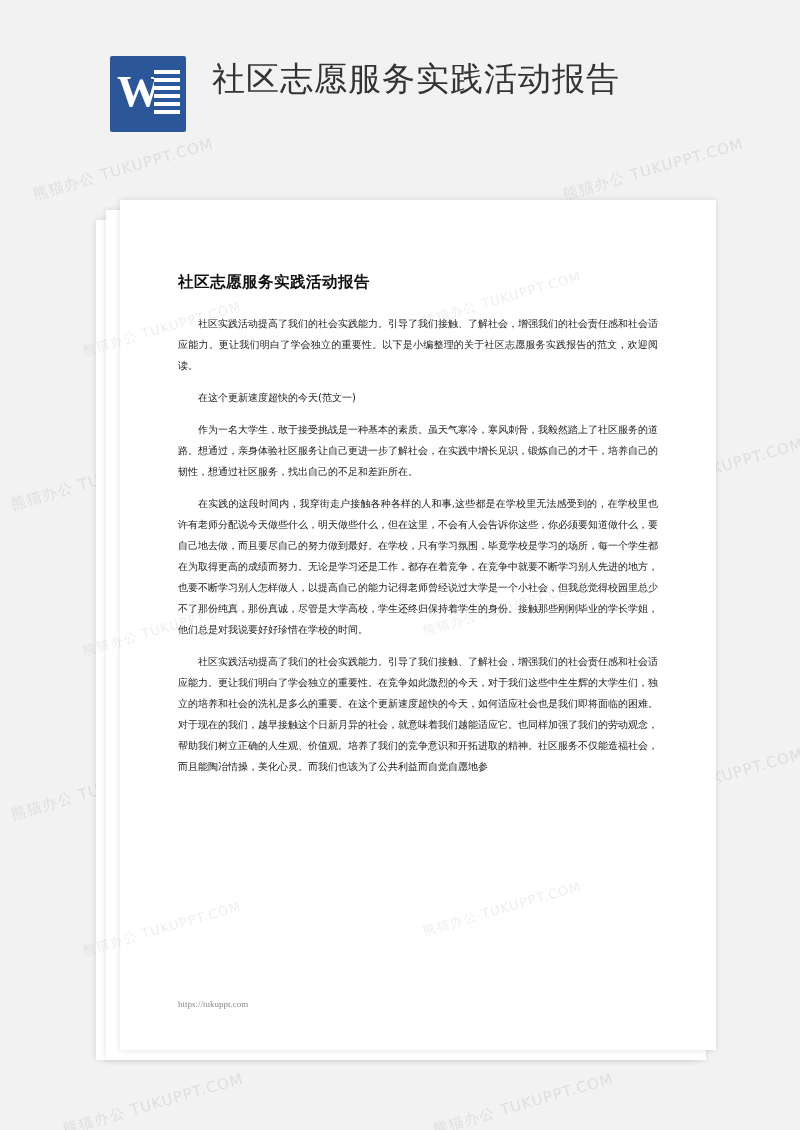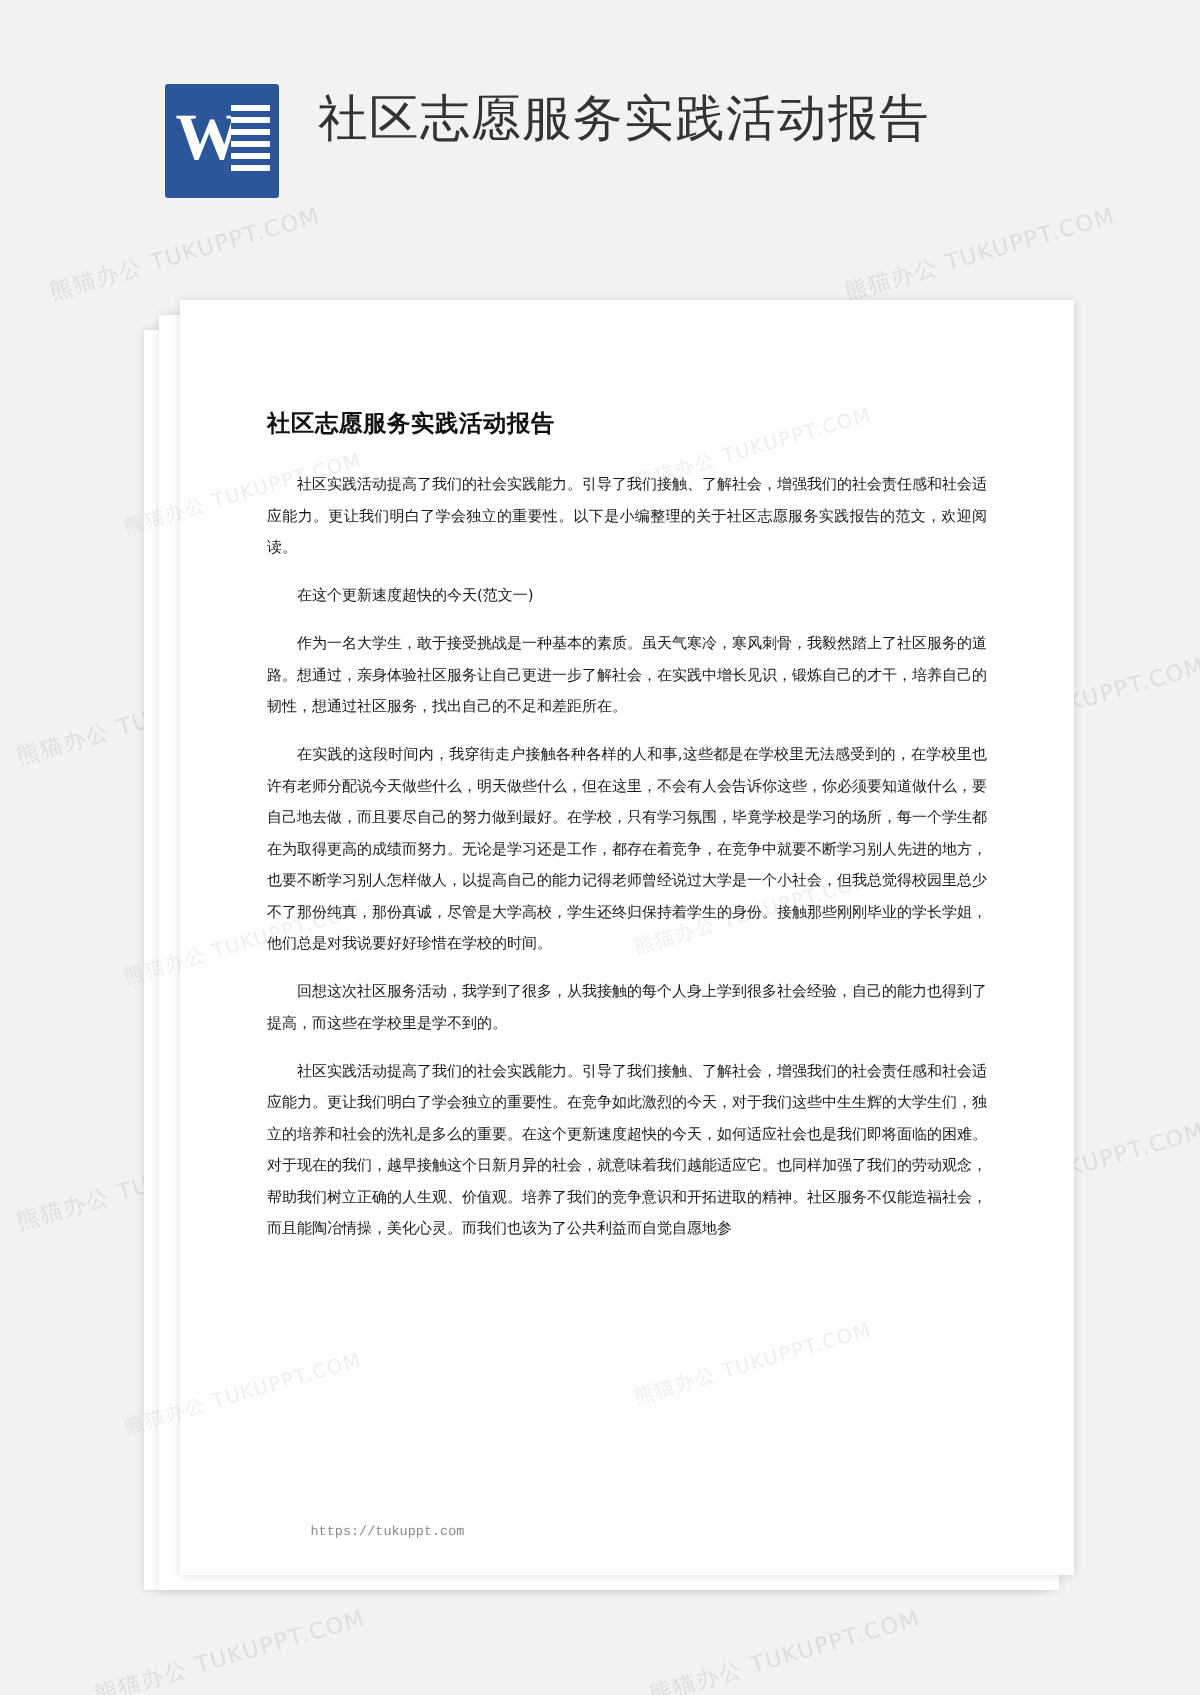--- a/index.html
+++ b/index.html
@@ -117,25 +117,24 @@
     line-height: 21px;
     color: #1a1a1a;
     margin: 0 0 11px 0;
     text-align: justify;
     text-indent: 2em;
     font-family: "DejaVu Sans", sans-serif;
   }
   .url-foot {
     position: absolute;
     left: 58px;
-    bottom: 24px;
+    bottom: 41px;
     font-size: 9px;
     color: #8a8a8a;
-    font-family: Liberation Mono, monospace;
-    margin-left: 29px;
+    font-family: Liberation Serif, serif;
   }
 
   
   .wm {
     position: absolute;
     color: rgba(120,120,120,0.16);
     font-size: 15px;
     font-family: "DejaVu Sans", sans-serif;
     white-space: nowrap;
     transform: rotate(-16deg);
@@ -171,21 +170,20 @@
   <div class="sheet back1"></div>
 
   <div class="sheet front">
     <div class="page-inner">
       <div class="page-heading">社区志愿服务实践活动报告</div>
 
       <p class="para">社区实践活动提高了我们的社会实践能力。引导了我们接触、了解社会，增强我们的社会责任感和社会适应能力。更让我们明白了学会独立的重要性。以下是小编整理的关于社区志愿服务实践报告的范文，欢迎阅读。</p>
       <p class="para">在这个更新速度超快的今天(范文一)</p>
       <p class="para">作为一名大学生，敢于接受挑战是一种基本的素质。虽天气寒冷，寒风刺骨，我毅然踏上了社区服务的道路。想通过，亲身体验社区服务让自己更进一步了解社会，在实践中增长见识，锻炼自己的才干，培养自己的韧性，想通过社区服务，找出自己的不足和差距所在。</p>
       <p class="para">在实践的这段时间内，我穿街走户接触各种各样的人和事,这些都是在学校里无法感受到的，在学校里也许有老师分配说今天做些什么，明天做些什么，但在这里，不会有人会告诉你这些，你必须要知道做什么，要自己地去做，而且要尽自己的努力做到最好。在学校，只有学习氛围，毕竟学校是学习的场所，每一个学生都在为取得更高的成绩而努力。无论是学习还是工作，都存在着竞争，在竞争中就要不断学习别人先进的地方，也要不断学习别人怎样做人，以提高自己的能力记得老师曾经说过大学是一个小社会，但我总觉得校园里总少不了那份纯真，那份真诚，尽管是大学高校，学生还终归保持着学生的身份。接触那些刚刚毕业的学长学姐，他们总是对我说要好好珍惜在学校的时间。</p>
-      <p class="para">回想这次社区服务活动，我学到了很多，从我接触的每个人身上学到很多社会经验，自己的能力也得到了提高，而这些在学校里是学不到的。</p>
       <p class="para">社区实践活动提高了我们的社会实践能力。引导了我们接触、了解社会，增强我们的社会责任感和社会适应能力。更让我们明白了学会独立的重要性。在竞争如此激烈的今天，对于我们这些中生生辉的大学生们，独立的培养和社会的洗礼是多么的重要。在这个更新速度超快的今天，如何适应社会也是我们即将面临的困难。对于现在的我们，越早接触这个日新月异的社会，就意味着我们越能适应它。也同样加强了我们的劳动观念，帮助我们树立正确的人生观、价值观。培养了我们的竞争意识和开拓进取的精神。社区服务不仅能造福社会，而且能陶冶情操，美化心灵。而我们也该为了公共利益而自觉自愿地参</p>
 
       <div class="url-foot">https://tukuppt.com</div>
     </div>
 
     <div class="wm page small" style="left:-40px; top:120px;">熊猫办公 TUKUPPT.COM</div>
     <div class="wm page small" style="left:300px; top:90px;">熊猫办公 TUKUPPT.COM</div>
     <div class="wm page small" style="left:-40px; top:420px;">熊猫办公 TUKUPPT.COM</div>
     <div class="wm page small" style="left:300px; top:400px;">熊猫办公 TUKUPPT.COM</div>
     <div class="wm page small" style="left:-40px; top:720px;">熊猫办公 TUKUPPT.COM</div>

